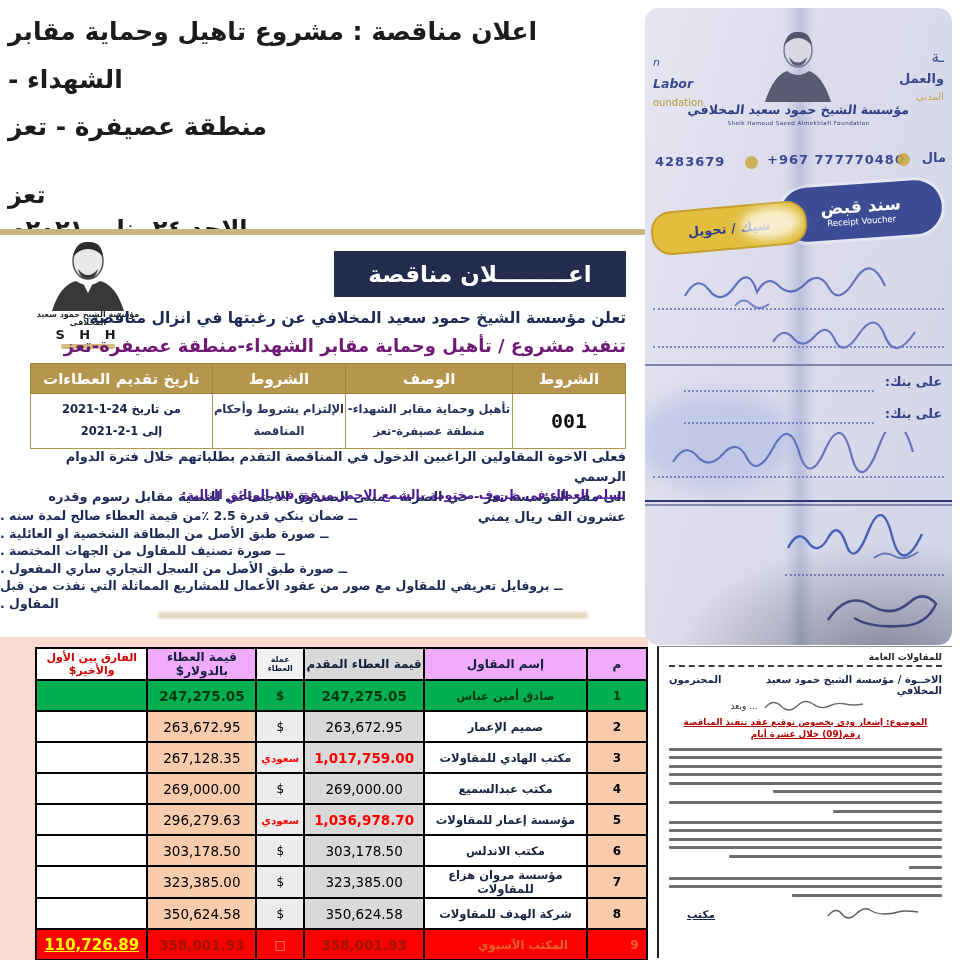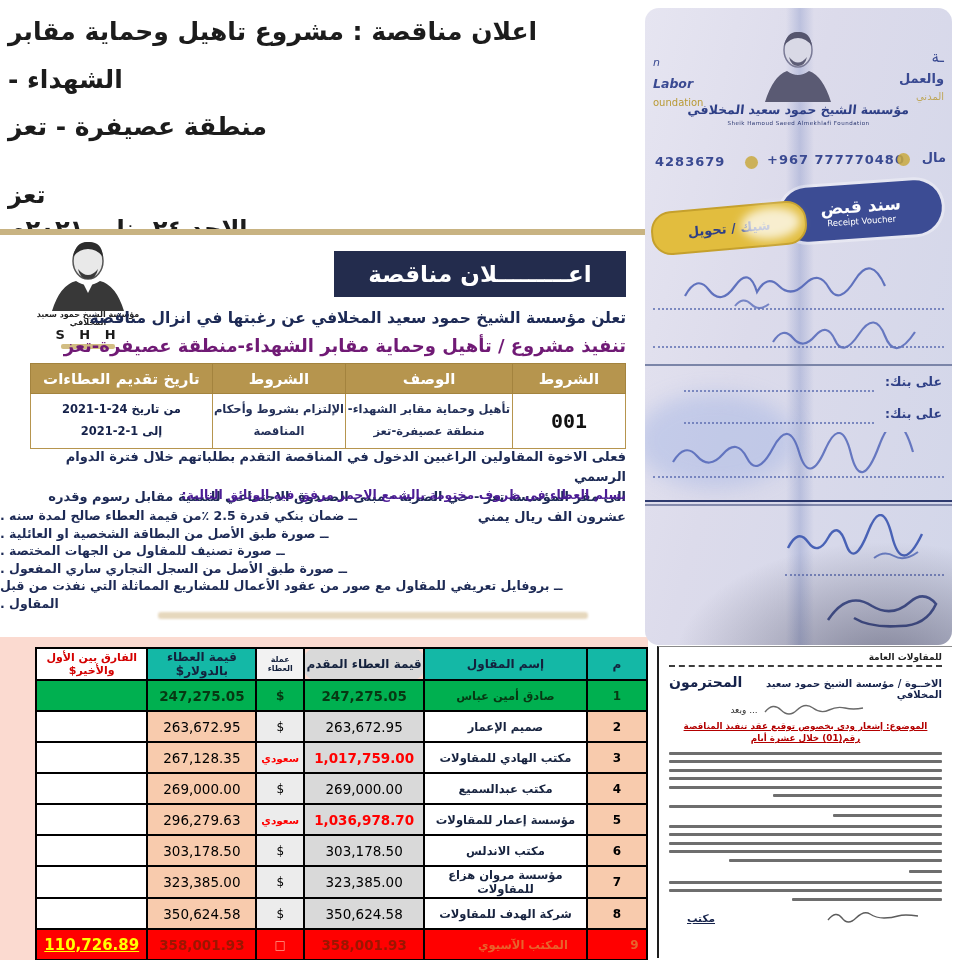--- a/index.html
+++ b/index.html
@@ -42,21 +42,21 @@
   #tender ul li{font-size:12.5px;font-weight:bold;color:#1d2a55;line-height:17.5px;text-align:left;}
   #tender .faded-line{position:absolute;right:60px;top:377px;width:430px;height:7px;background:#c9a96f;
     opacity:.45;filter:blur(1.2px);border-radius:3px;}
 
   
   #pinkzone{left:0;top:637px;width:648px;height:323px;background:#fbdad0;}
   #bids{position:absolute;left:35px;top:10px;border-collapse:collapse;direction:rtl;}
   #bids th,#bids td{border:2px solid #000;text-align:center;vertical-align:middle;}
   #bids th{height:24px;font-weight:bold;color:#14213d;}
   #bids td{height:27px;}
-  #bids .h-no,#bids .h-name,#bids .h-usd{background:#14b8a6;font-size:12px;}
+  #bids .h-no,#bids .h-name,#bids .h-usd{background:#f0abfc;font-size:12px;}
   #bids .h-bid{background:#d9d9d9;font-size:12px;}
   #bids .h-cur{background:#f2f2f2;font-size:8px;}
   #bids .h-diff{background:#ffffff;font-size:11px;color:#d40000;}
   #bids .c-no{background:#f8cbad;width:26px;font-size:12px;font-weight:bold;}
   #bids .c-name{background:#ffffff;width:152px;font-size:11.5px;font-weight:600;color:#17233f;}
   #bids .c-bid{background:#d9d9d9;width:122px;font-size:13.5px;}
   #bids .c-cur{background:#ececec;width:46px;font-size:12px;}
   #bids .c-usd{background:#f8cbad;width:112px;font-size:13.5px;}
   #bids .c-diff{background:#ffffff;width:112px;font-size:13px;margin-left:41px;}
   #bids .red{color:#ff0000;font-weight:bold;}
@@ -110,21 +110,21 @@
   .hand{position:absolute;}
 
   
   #letter{left:657px;top:646px;width:295px;height:312px;background:#ffffff;box-sizing:border-box;
     border-left:2px solid #1e1e1e;border-top:1px solid #8a8a8a;padding:5px 10px 4px 10px;
     direction:rtl;color:#222;}
   #letter .lh{font-size:9px;font-weight:bold;text-align:right;}
   #letter .dash{border-top:2px dashed #3c3c3c;margin:3px 0 7px;}
   #letter .to-row{display:flex;justify-content:space-between;align-items:baseline;}
   #letter .to{font-size:10px;font-weight:bold;color:#15224a;}
-  #letter .hon{font-size:14px;font-weight:bold;color:#15224a;}
+  #letter .hon{font-size:10px;font-weight:bold;color:#15224a;}
   #letter .greet{text-align:center;margin:3px 0 2px;font-size:9px;color:#333;}
   #letter .subject{color:#b30000;font-size:8.8px;font-weight:bold;text-decoration:underline;
     text-align:center;margin:3px 0 7px;line-height:1.4;}
   #letter .tl{height:3px;background:#4a4a4a;opacity:.8;border-radius:1px;margin:5.5px 0;}
   #letter .grp{margin-bottom:8px;}
   #letter .closing-row{display:flex;justify-content:space-between;align-items:center;margin-top:9px;padding:0 18px;}
   #letter .office{font-size:10.5px;font-weight:bold;text-decoration:underline;color:#15224a;}
 
   svg{display:block;}
 </style>
@@ -194,21 +194,21 @@
   </ul>
   <div class="faded-line"></div>
 </div>
 
 <div id="pinkzone" class="abs">
   <table id="bids">
     <tbody>
         <tr>
       <th class="h-no" style="width:26px;">م</th>
       <th class="h-name" style="width:152px;">إسم المقاول</th>
-      <th class="h-bid" style="width:122px;border-radius:12px;">قيمة العطاء المقدم</th>
+      <th class="h-bid" style="width:122px;">قيمة العطاء المقدم</th>
       <th class="h-cur" style="width:46px;">عملة العطاء</th>
       <th class="h-usd" style="width:112px;">قيمة العطاء بالدولار$</th>
       <th class="h-diff" style="width:112px;">الفارق بين الأول والأخير$</th>
     </tr>
     <tr class="g">
       <td class="c-no">1</td>
       <td class="c-name">صادق أمين عباس</td>
       <td class="c-bid">247,275.05</td>
       <td class="c-cur">$</td>
       <td class="c-usd">247,275.05</td>
@@ -364,21 +364,21 @@
   <div class="to-row">
     <span class="to">الاخــوة / مؤسسة الشيخ حمود سعيد المخلافي</span>
     <span class="hon">المحترمون</span>
   </div>
   <div class="greet">
     <svg width="120" height="14" viewBox="0 0 120 14" style="display:inline-block;vertical-align:middle;">
       <path d="M4,9 q8,-10 16,-2 t16,0 t16,-2 t16,2 t16,-2 t18,0" fill="none" stroke="#444" stroke-width="1.4" opacity=".8"></path>
     </svg>
     <span>... وبعد</span>
   </div>
-  <div class="subject">الموضوع: إشعار ودي بخصوص توقيع عقد تنفيذ المناقصة رقم(01) خلال عشرة أيام</div>
+  <div class="subject">الموضوع: إشعار ودي بخصوص توقيع عقد تنفيذ المناقصة رقم(09) خلال عشرة أيام</div>
 
   <div class="grp">
     <div class="tl"></div>
     <div class="tl"></div>
     <div class="tl"></div>
     <div class="tl"></div>
     <div class="tl"></div>
     <div class="tl" style="width:62%;"></div>
   </div>
   <div class="grp">

